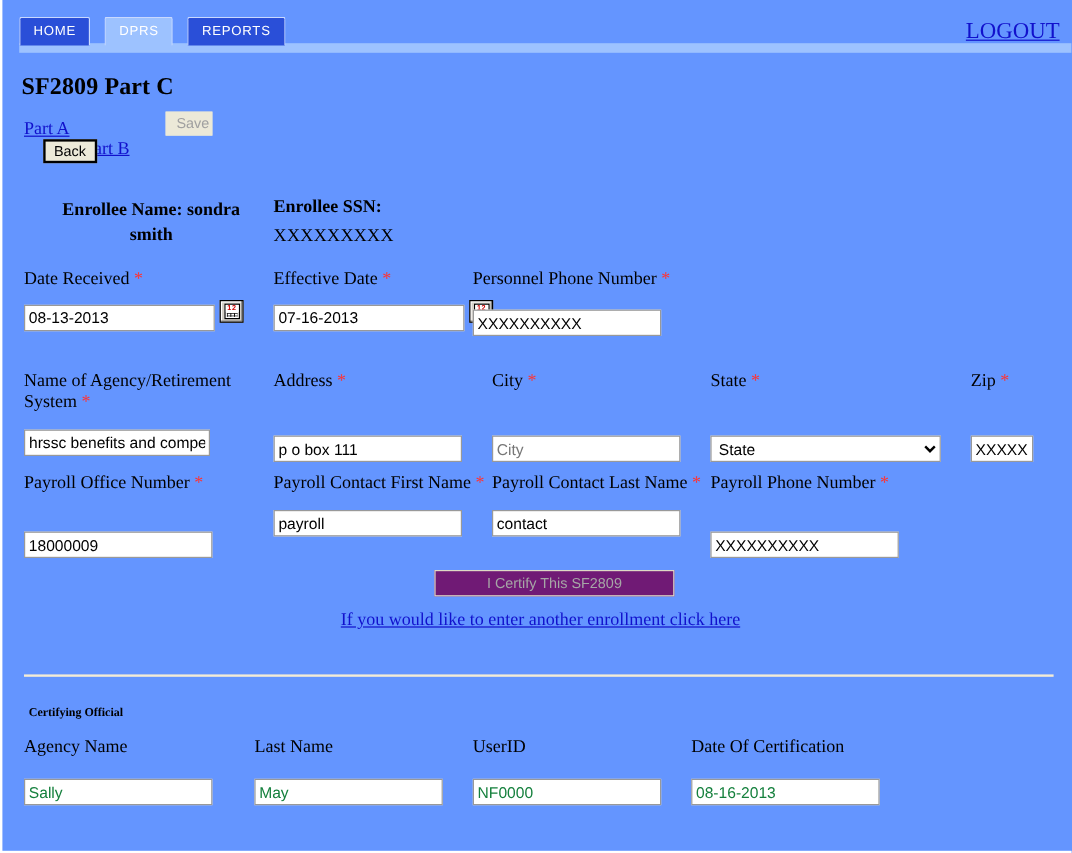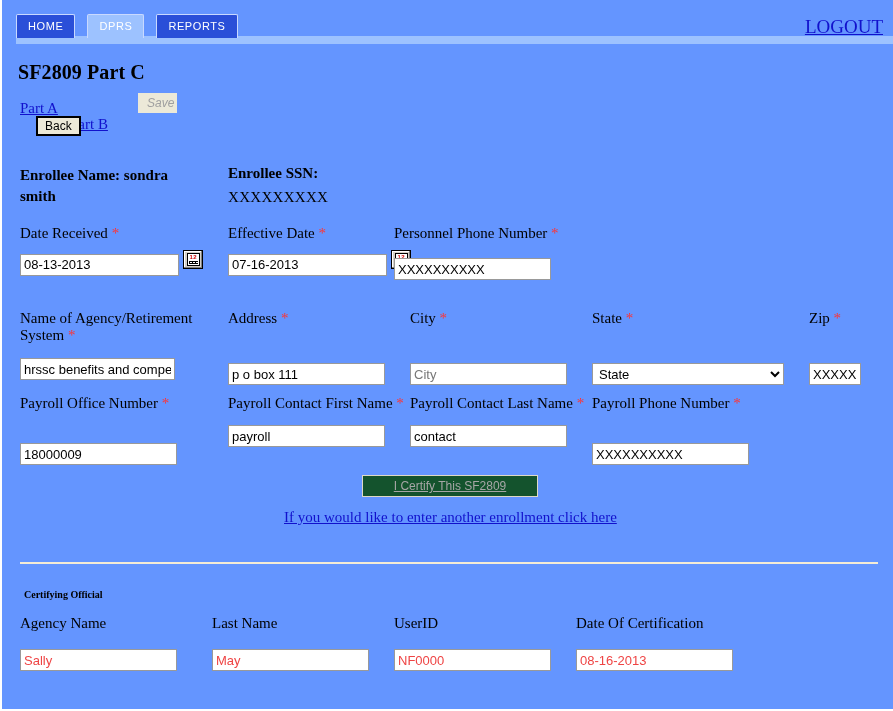--- a/index.html
+++ b/index.html
@@ -112,45 +112,45 @@
     color: #a0a0a0;
     border: 1px solid #ece9d8;
     background: #ece9d8;
     cursor: default;
   }
   #save-button {
     position: absolute;
     left: 120px;
     top: -7px;
     width: 39px;
-    font-style: italic;
   }
   #back-button {
     position: absolute;
     left: 18px;
     top: 16px;
     border: 2px solid #000000;
     background: #ece9d8;
     color: #000000;
     padding: 1px 7px;
   }
 
   .enrollee-row {
     margin-top: 45px;
     position: relative;
     height: 60px;
   }
   .enrollee-name {
     position: absolute;
-    left: 2px;
+    left: 18px;
     top: 0;
     width: 180px;
     font-weight: bold;
     font-size: 15px;
     line-height: 21px;
+    text-align: center;
   }
   .enrollee-ssn-label {
     position: absolute;
     left: 210px;
     top: 0;
     font-weight: bold;
     font-size: 15px;
   }
   .enrollee-ssn-value {
     position: absolute;
@@ -182,21 +182,21 @@
     font-size: 13px;
     padding: 2px 3px;
     border: 1px solid #999999;
     background: #ffffff;
     color: #000000;
     box-sizing: border-box;
     height: 22px;
   }
   input.txt.placeholderish { color: #777777; }
   input.txt.readonlyfield {
-    color: #ef4444;
+    color: #15803d;
     background: #ffffff;
   }
   select.sel {
     font-family: "Liberation Sans", "DejaVu Sans", sans-serif;
     font-size: 13px;
     padding: 2px 2px;
     border: 1px solid #999999;
     background: #ffffff;
     box-sizing: border-box;
     height: 22px;
@@ -245,26 +245,25 @@
       linear-gradient(90deg, #000 1px, transparent 1px) 0 0 / 3px 100%;
   }
 
   #certify-button {
     position: absolute;
     left: 344px;
     top: 0;
     font-family: "Liberation Sans", "DejaVu Sans", sans-serif;
     font-size: 12px;
     padding: 3px 10px;
-    width: 176px;
-    background: #14532d;
+    width: 200px;
+    background: #701a75;
     border: 1px solid #ded9c5;
     color: #a6a6a6;
     cursor: default;
-    text-decoration: underline;
   }
   #another-enrollment-link {
     position: absolute;
     left: 266px;
     top: 34px;
     color: #1111cc;
     text-decoration: underline;
     font-size: 15px;
     cursor: pointer;
   }

